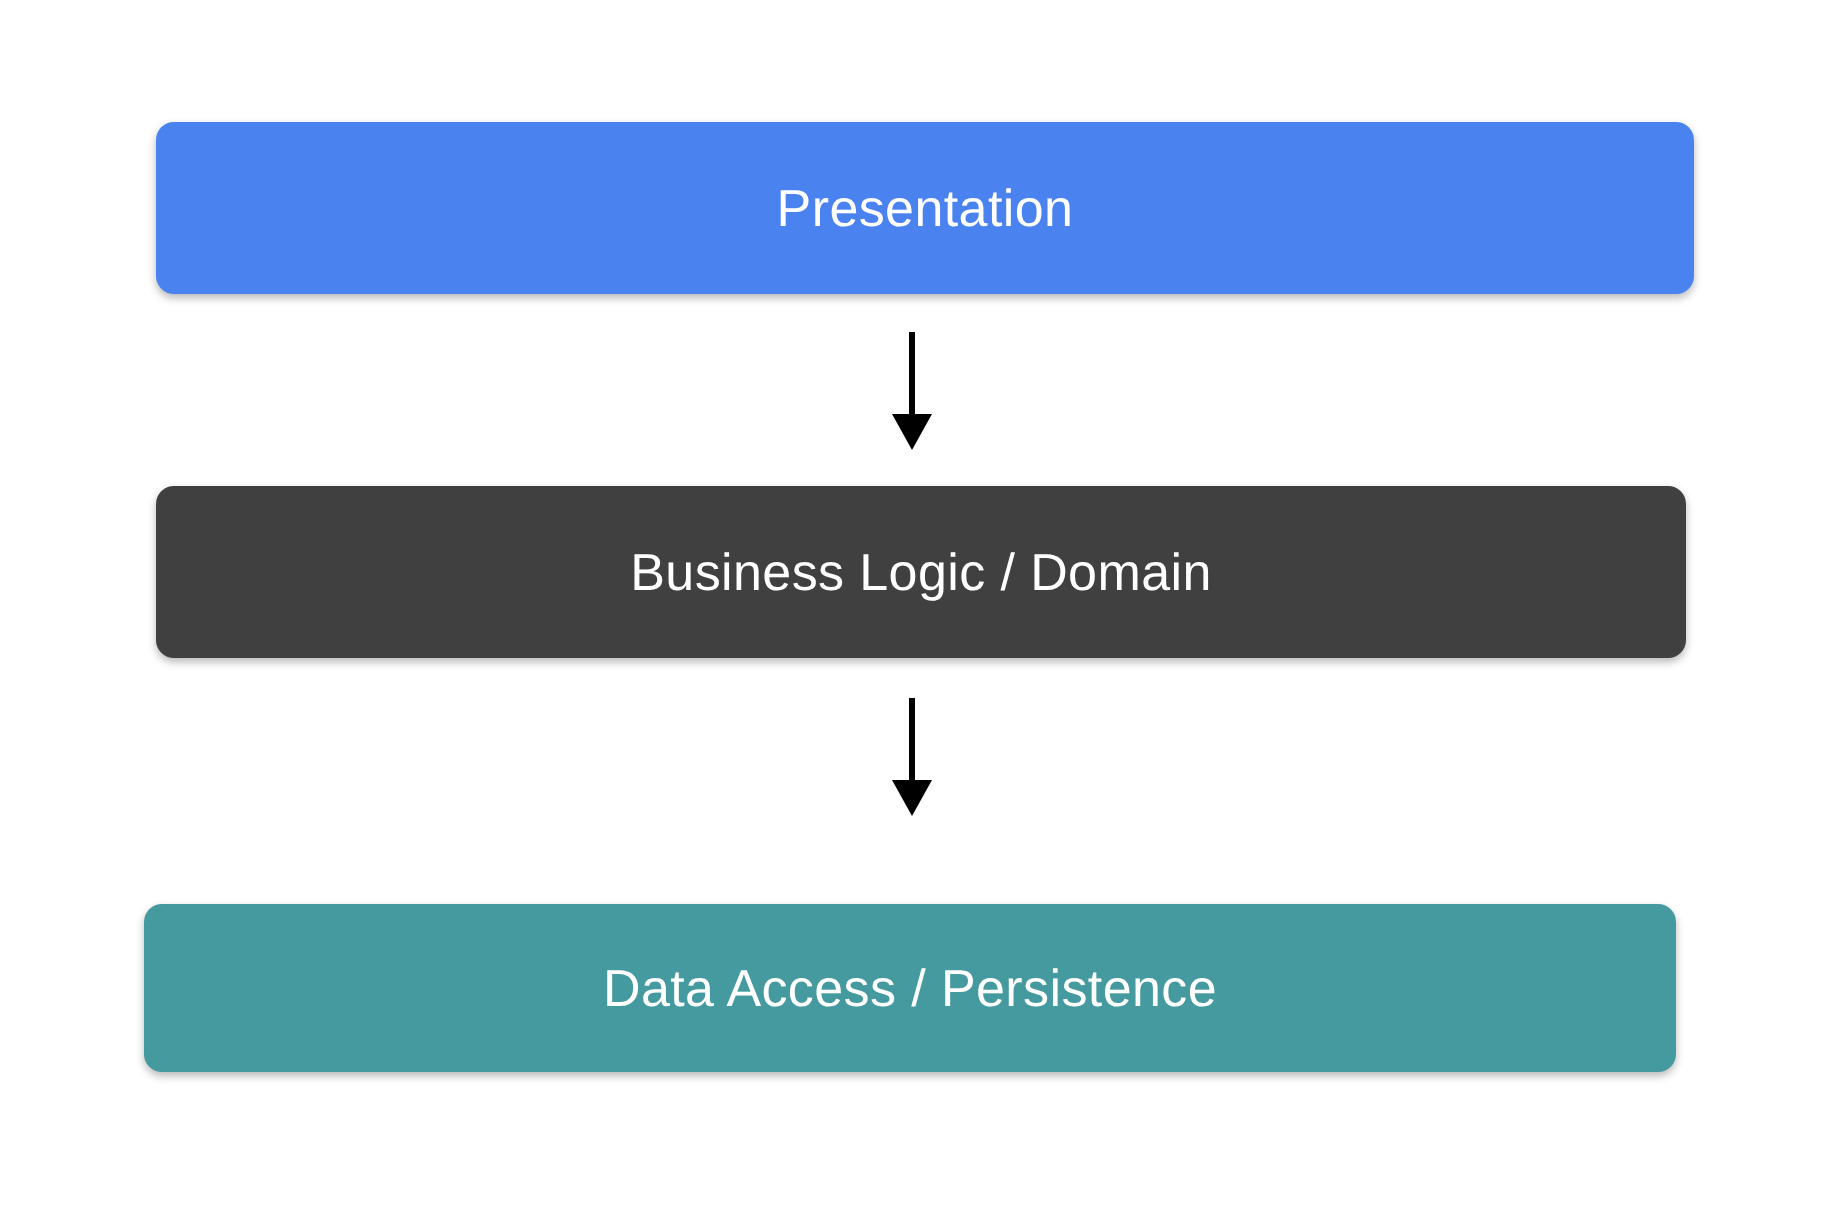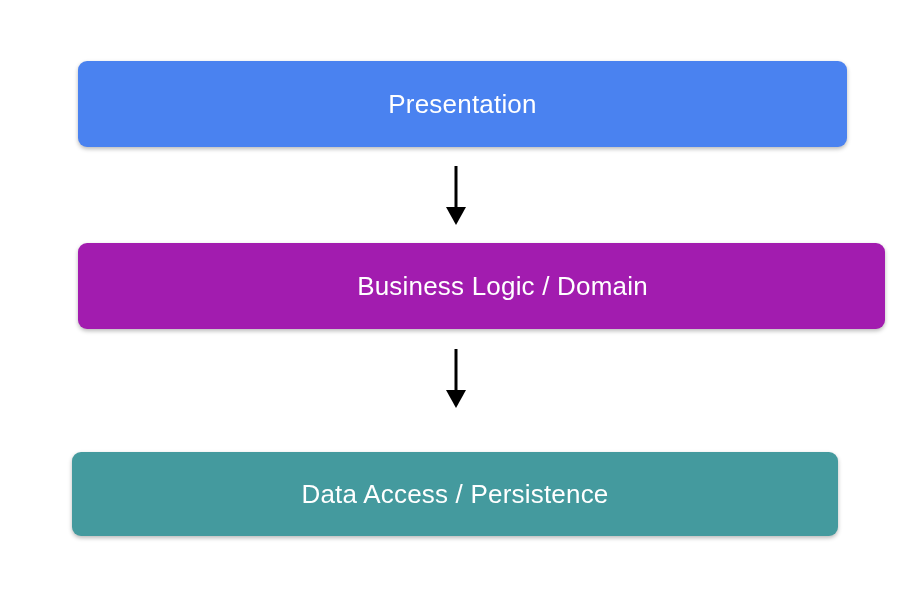--- a/index.html
+++ b/index.html
@@ -49,21 +49,21 @@
 
   <div class="layer-box box-1" style="background: rgb(74, 130, 240);">
     <span class="layer-label">Presentation</span>
   </div>
 
   <svg class="arrow arrow-1" viewBox="0 0 24 60">
     <line x1="12" y1="1" x2="12" y2="44" stroke="#000000" stroke-width="3"></line>
     <polygon points="2,42 22,42 12,60" fill="#000000"></polygon>
   </svg>
 
-  <div class="layer-box box-2" style="background: #a21caf; padding-left: 42px;">
+  <div class="layer-box box-2" style="background: #404040;">
     <span class="layer-label">Business Logic / Domain</span>
   </div>
 
   <svg class="arrow arrow-2" viewBox="0 0 24 60">
     <line x1="12" y1="1" x2="12" y2="44" stroke="#000000" stroke-width="3"></line>
     <polygon points="2,42 22,42 12,60" fill="#000000"></polygon>
   </svg>
 
   <div class="layer-box box-3" style="background: rgb(68, 154, 158);">
     <span class="layer-label">Data Access / Persistence</span>

